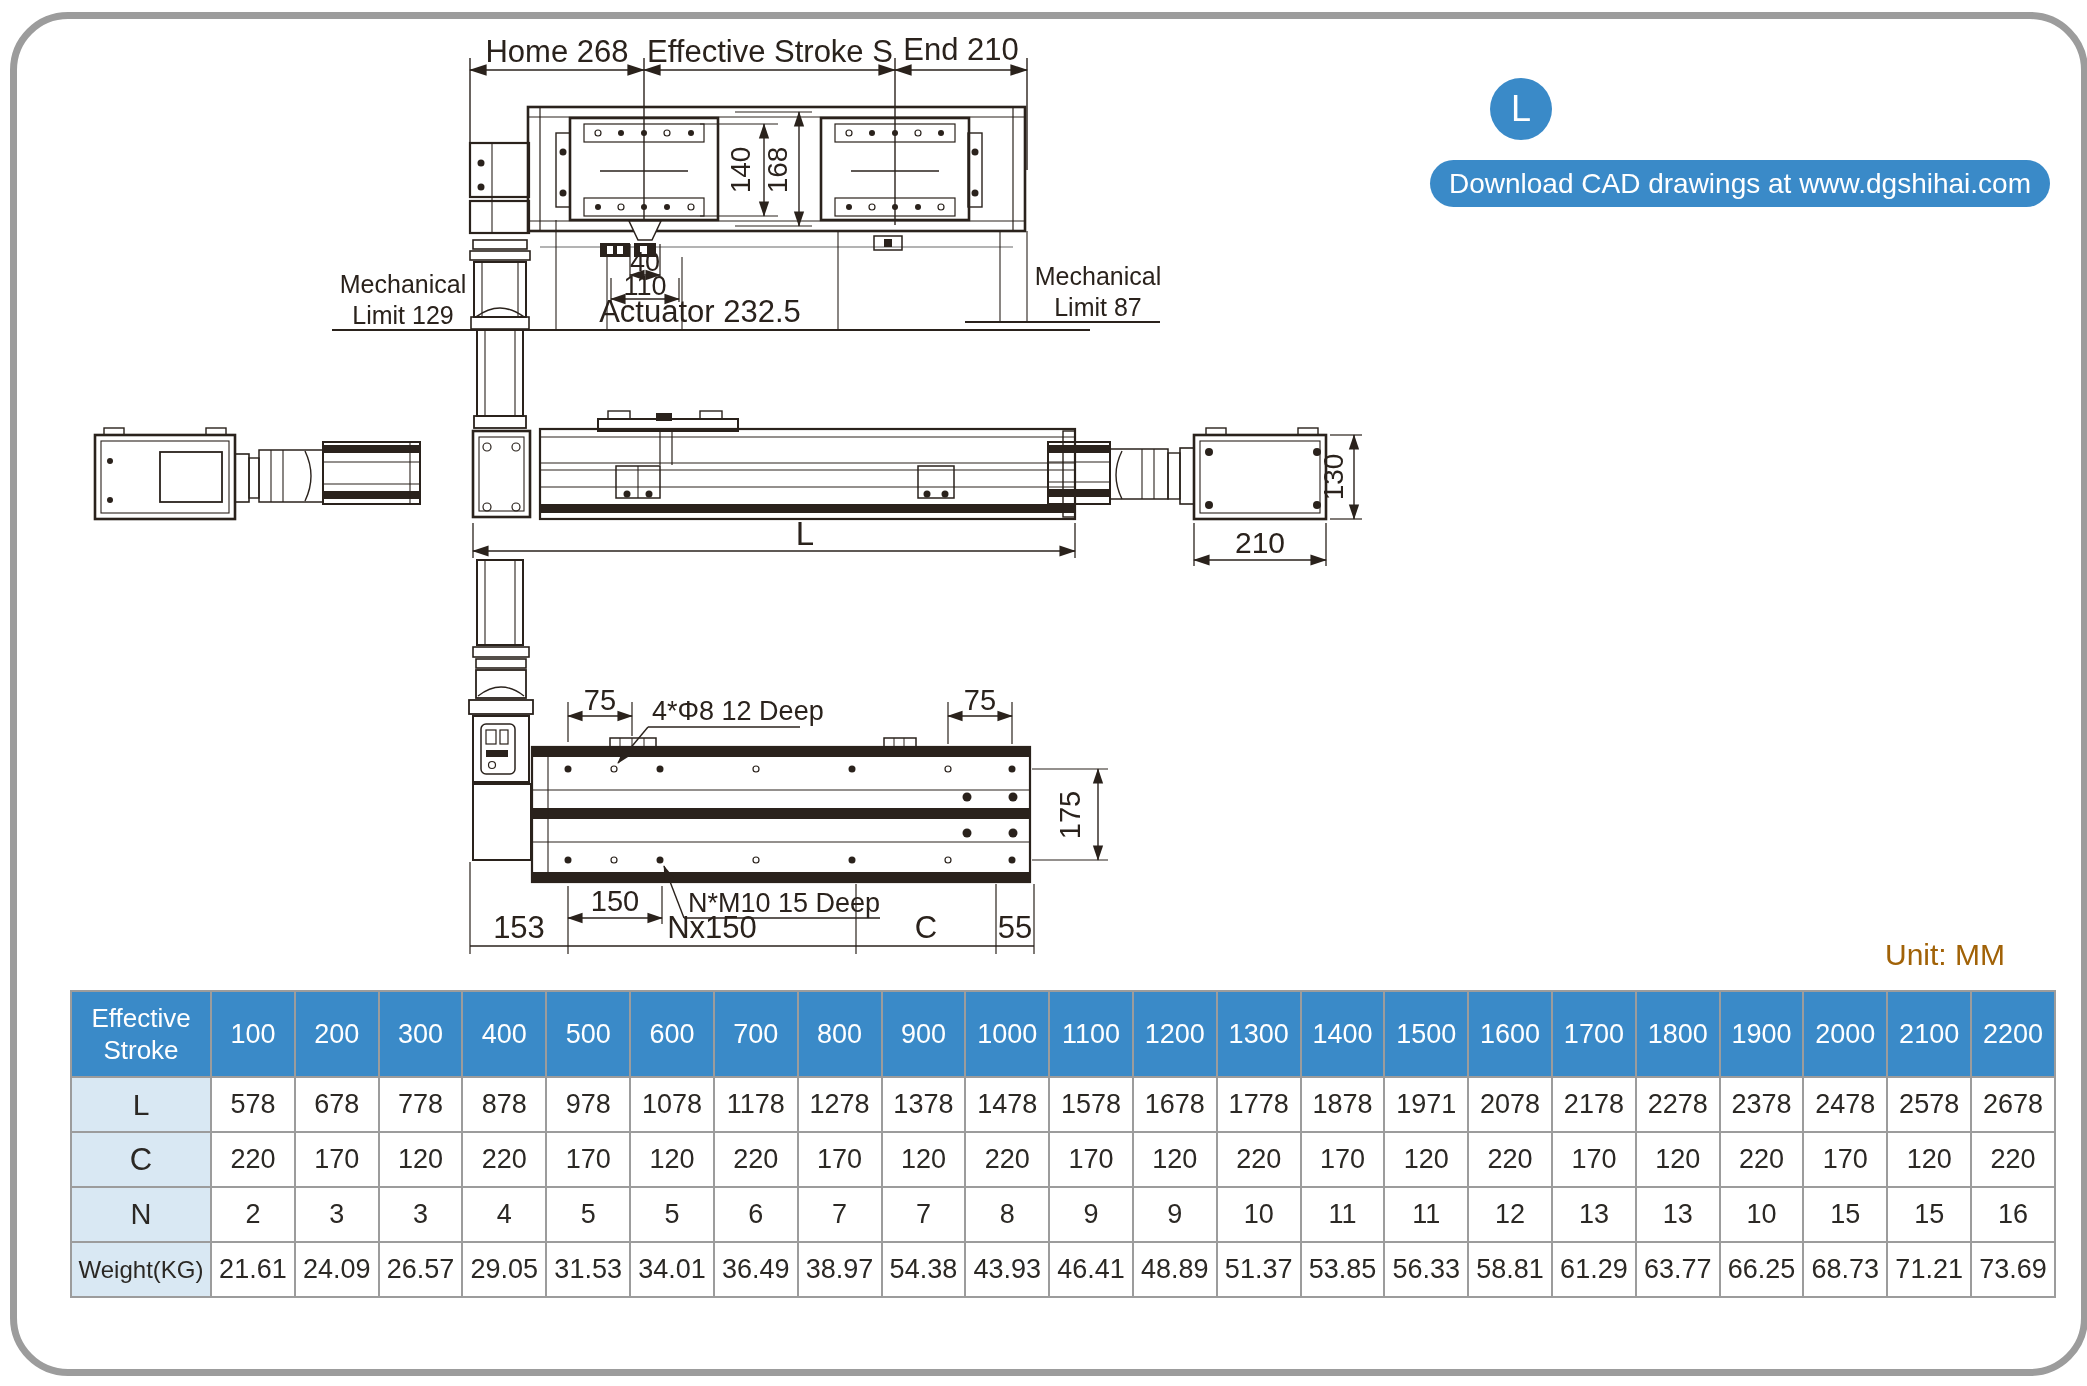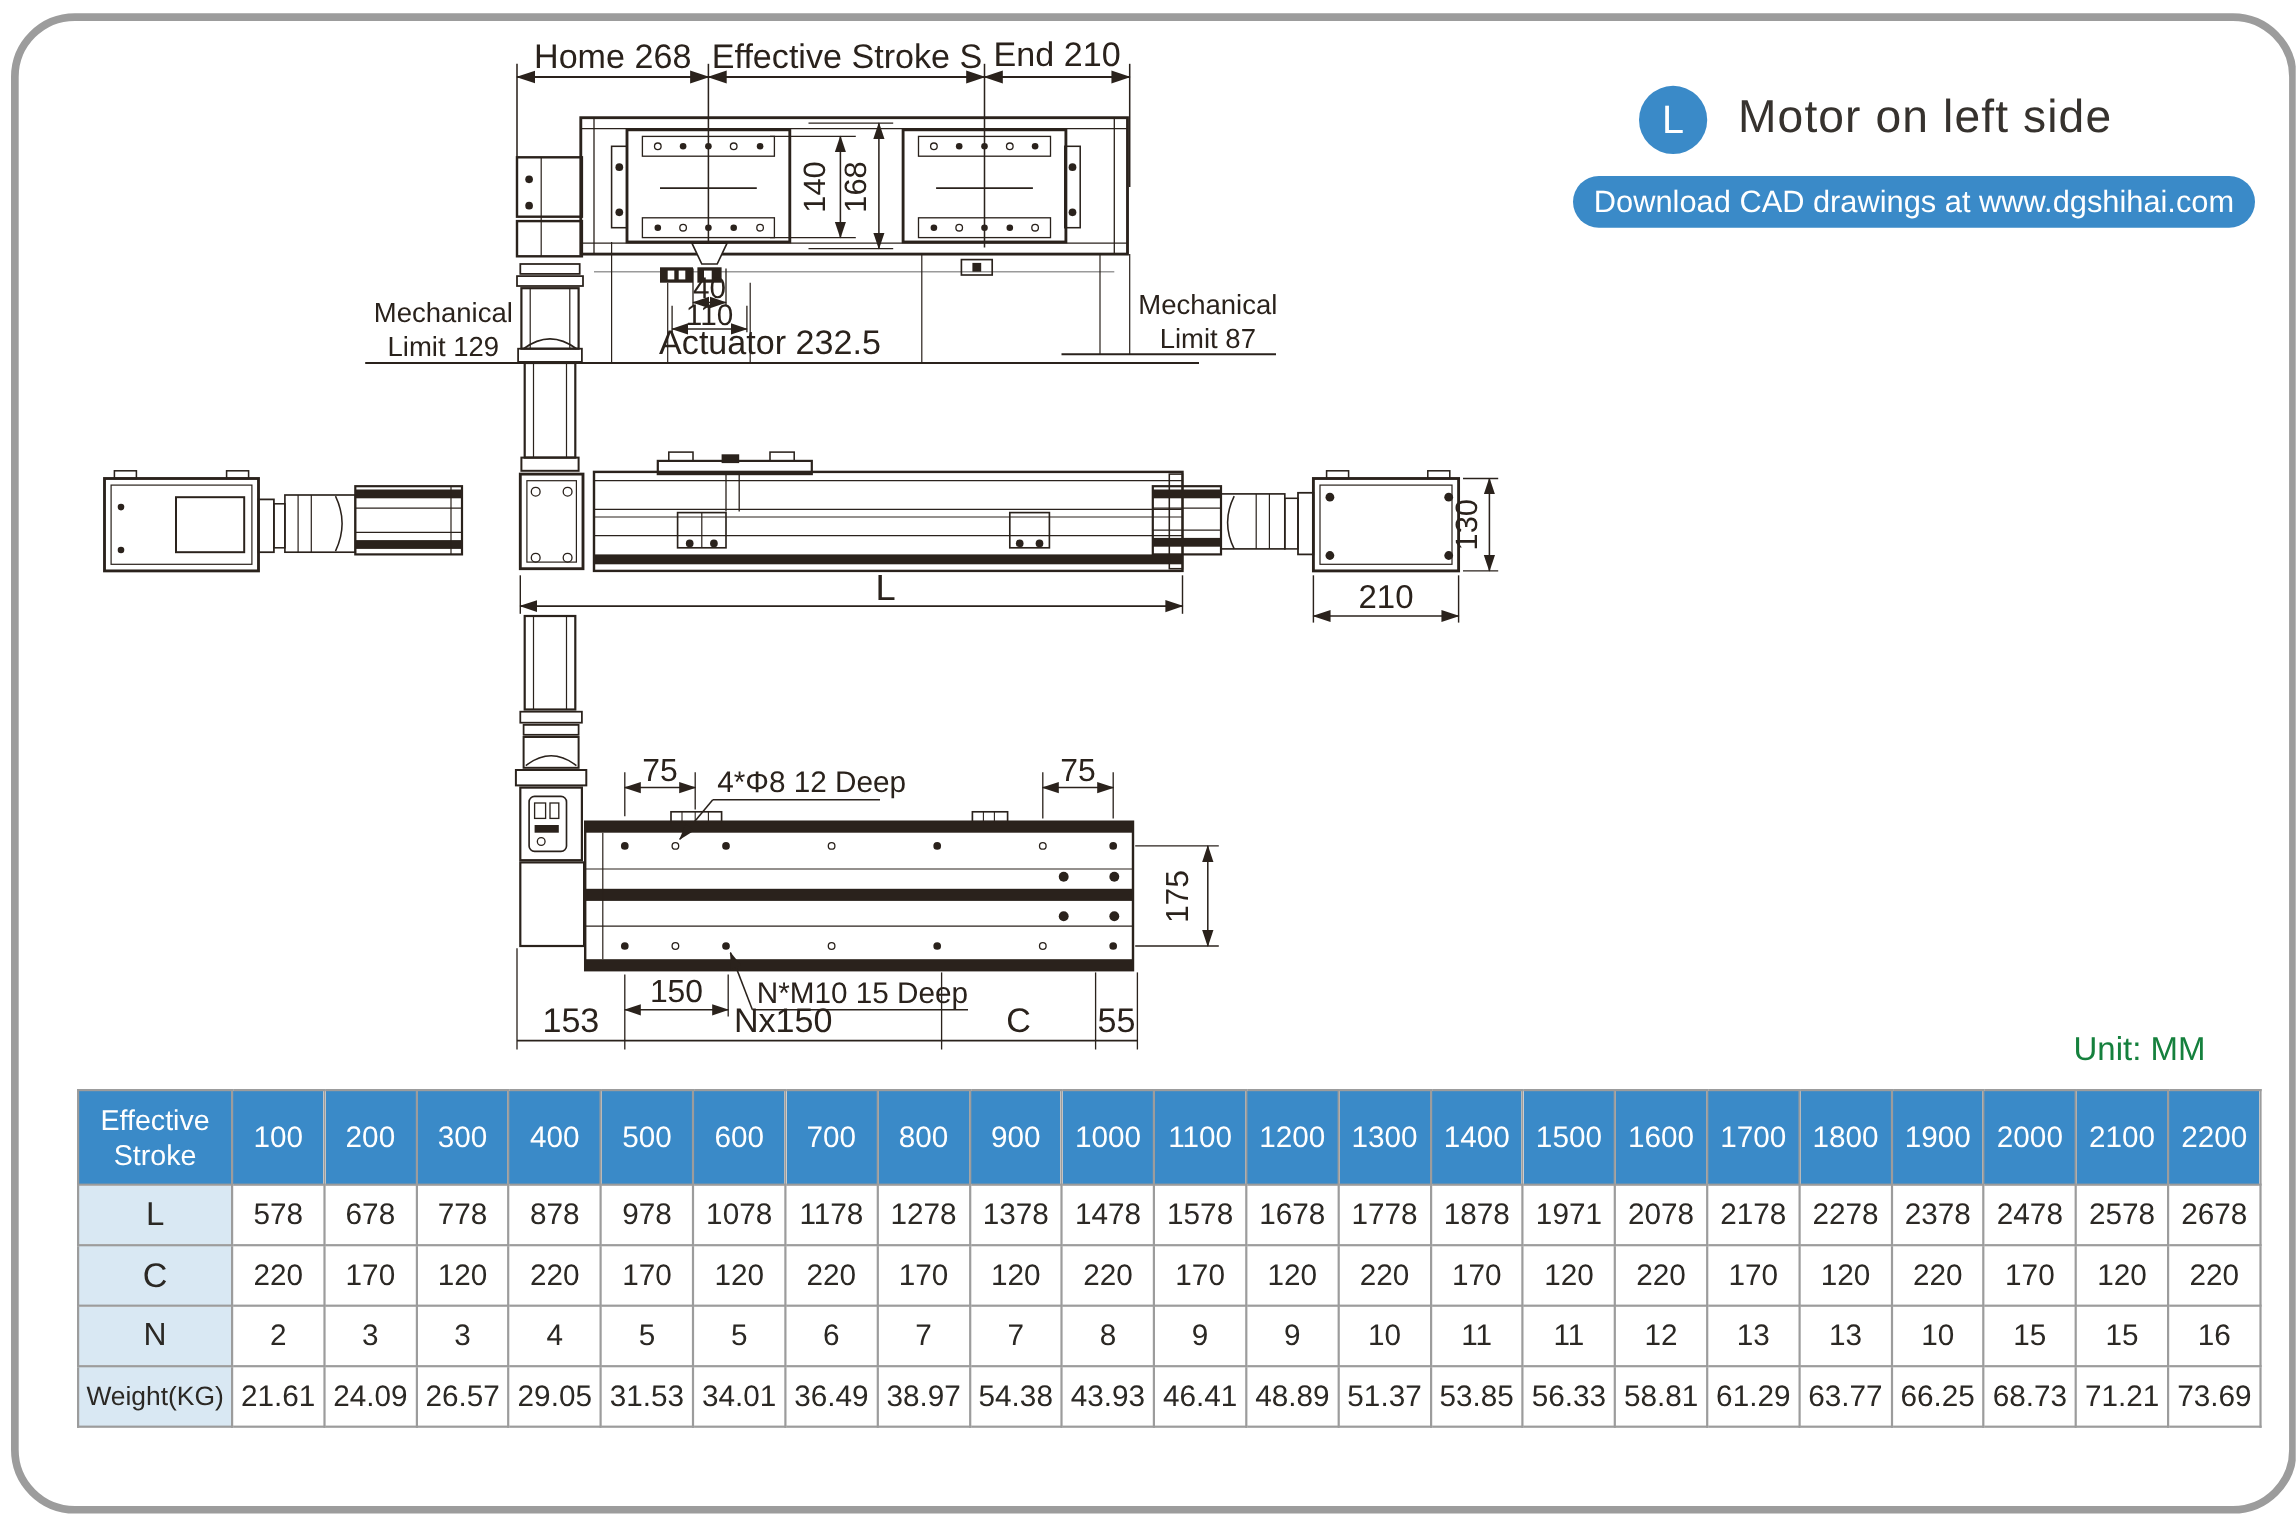--- a/index.html
+++ b/index.html
@@ -13,21 +13,21 @@
   .gr{stroke:#9a9a9a;fill:none;}
   .wh{fill:#fff;}
   .d{text-anchor:middle;}
   
   .badge{position:absolute;left:1490px;top:78px;width:62px;height:62px;border-radius:50%;
          background:var(--accent);color:#fff;font-size:36px;display:flex;align-items:center;justify-content:center;}
   .title{position:absolute;left:1580px;top:82px;font-size:42px;color:#36322e;letter-spacing:1px;white-space:nowrap;}
   .pill{position:absolute;left:1430px;top:160px;width:620px;height:47px;border-radius:24px;
         background:var(--accent);color:#fff;font-size:28px;display:flex;align-items:center;justify-content:center;
         white-space:nowrap;cursor:pointer;border:none;}
-  .unit{position:absolute;left:1885px;top:938px;font-size:30px;color:#15803d;white-space:nowrap;}
+  .unit{position:absolute;left:1885px;top:938px;font-size:30px;color:#a16207;white-space:nowrap;}
   
   table.spec{position:absolute;left:54px;top:990px;width:1986px;border-collapse:collapse;table-layout:fixed;
              font-size:27px;color:#2b2824;margin-left:16px;}
   table.spec th,table.spec td{border:2px solid var(--border-gray);text-align:center;vertical-align:middle;
              padding:0;overflow:hidden;}
   table.spec thead th{background:var(--accent);color:#fff;font-weight:normal;height:84px;font-size:27px;}
   table.spec thead th.corner{font-size:26px;line-height:1.25;}
   table.spec tbody tr{height:55px;}
   table.spec tbody th{background:var(--light-blue);font-weight:normal;}
   table.spec tbody th.lab-L{font-size:30px;}
@@ -349,21 +349,20 @@
       <text class="d" x="519" y="938" font-size="31">153</text>
       <text class="d" x="712" y="938" font-size="31">Nx150</text>
       <text class="d" x="926" y="938" font-size="31">C</text>
       <text class="d" x="1015" y="938" font-size="31">55</text>
     </g>
   </svg>
 
   <div class="badge">
     <span>L</span>
   </div>
-  <div class="title">Motor on left side</div>
   <div class="pill">Download CAD drawings at www.dgshihai.com</div>
 
   <div class="unit">Unit: MM</div>
 
   <table class="spec">
     <colgroup>
         <col class="first">
         <col>
         <col>
         <col>

